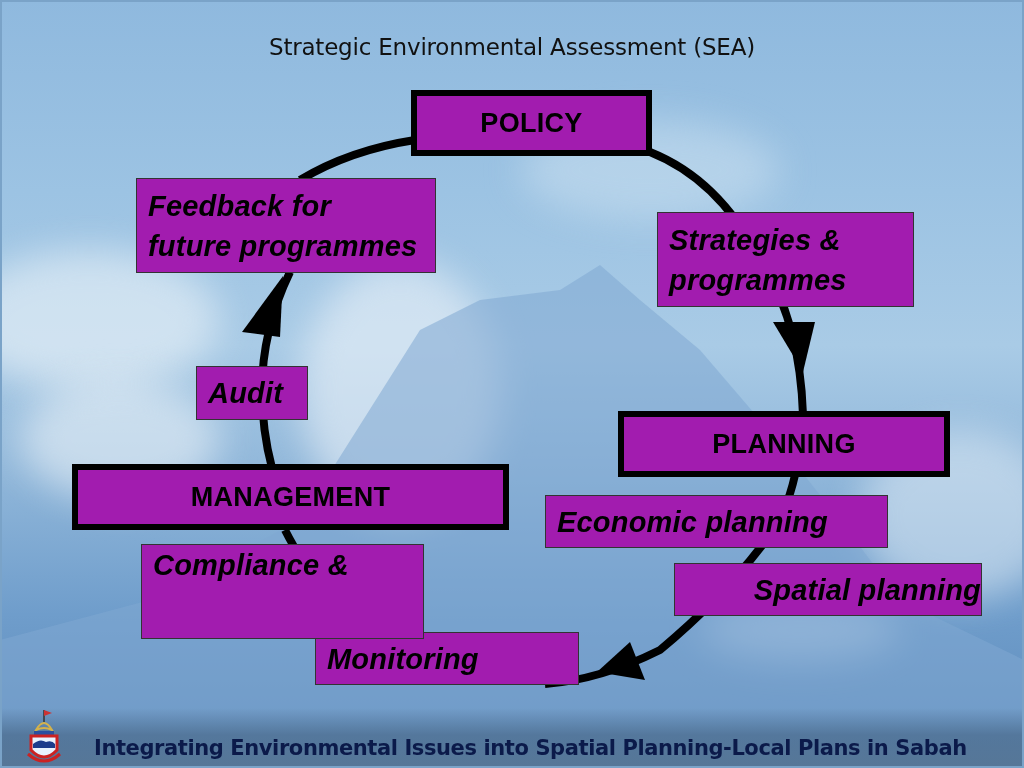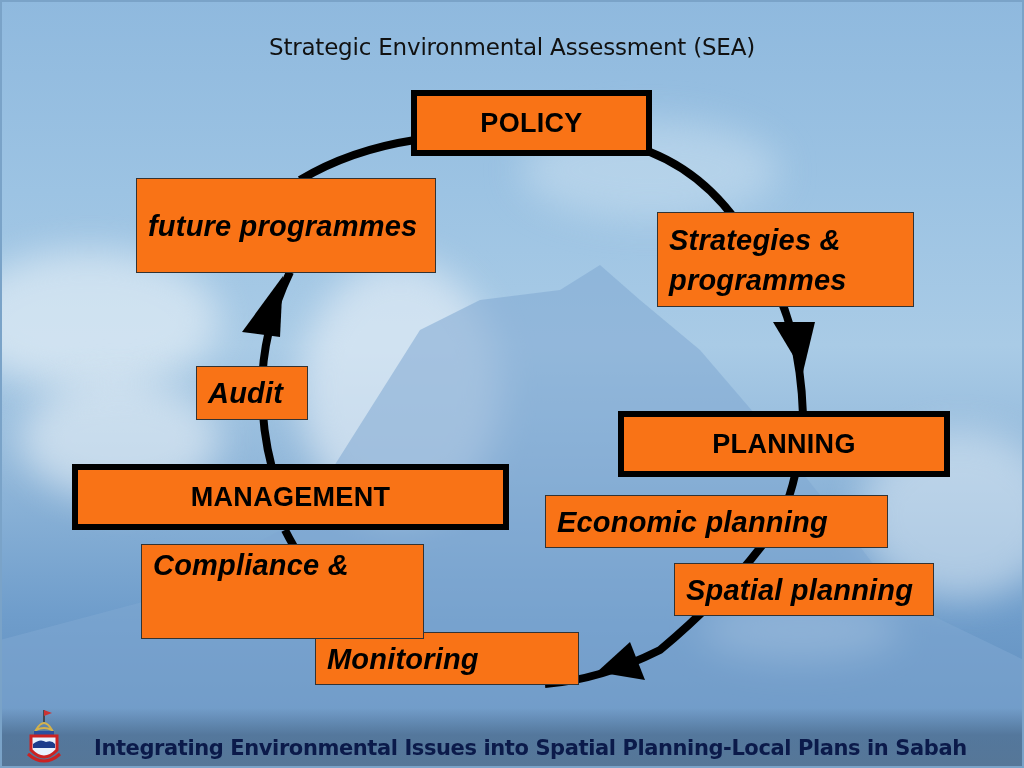--- a/index.html
+++ b/index.html
@@ -16,21 +16,21 @@
     .frame-edge { position: absolute; inset: 0; border: 2px solid #7aa3c8; box-sizing: border-box; }
 
     .title {
       position: absolute; top: 34px; left: 0; width: 1024px; text-align: center;
       font-family: "DejaVu Sans", sans-serif; font-size: 23px; color: #111; letter-spacing: -0.2px;
     }
 
     svg.cycle { position: absolute; left: 0; top: 0; }
 
     .box {
-      position: absolute; background: #f97316; box-sizing: border-box; color: #000;
+      position: absolute; background: #a21caf; box-sizing: border-box; color: #000;
       display: flex; align-items: center; justify-content: center;
     }
     .box.main {
       border: 6px solid #000; font-weight: bold; font-size: 27px; letter-spacing: 0.3px;
     }
     .box.sub {
       border: 1px solid #333; font-weight: bold; font-style: italic; font-size: 29px;
       justify-content: flex-start; padding-left: 11px; line-height: 40px; letter-spacing: 0.2px;
     }
     .footer-text {
@@ -91,33 +91,34 @@
   <span>MANAGEMENT</span>
 </div>
 
 <div class="box sub" style="left:657px;top:212px;width:257px;height:95px;flex-direction:column;align-items:flex-start;justify-content:center;text-align:center;">
   <span>Strategies &amp;</span>
   <span>programmes</span>
 </div>
 <div class="box sub" style="left:545px;top:495px;width:343px;height:53px;">
   <span>Economic planning</span>
 </div>
-<div class="box sub" style="left:674px;top:563px;width:260px;height:53px;">
+<div class="box sub" style="left:674px;top:563px;width:308px;height:53px;justify-content:flex-end;">
   <span>Spatial planning</span>
 </div>
 <div class="box sub" style="left:315px;top:632px;width:264px;height:53px;">
   <span>Monitoring</span>
 </div>
 <div class="box sub" style="left:93px;top:544px;width:283px;height:95px;flex-direction:column;align-items:flex-start;justify-content:flex-start;margin-left:48px;">
   <span>Compliance &amp;</span>
 </div>
 <div class="box sub" style="left:196px;top:366px;width:112px;height:54px;">
   <span>Audit</span>
 </div>
 <div class="box sub" style="left:136px;top:178px;width:300px;height:95px;flex-direction:column;align-items:flex-start;justify-content:center;">
+  <span>Feedback for</span>
   <span>future programmes</span>
 </div>
 
 <svg class="logo" viewBox="0 0 44 58">
   <line x1="22" y1="2" x2="22" y2="14" stroke="#333" stroke-width="1.5"></line>
   <polygon points="22,2 30,5 22,8" fill="#c33"></polygon>
   <path d="M14,22 Q22,8 30,22 Q22,18 14,22 Z" fill="none" stroke="#d4b24a" stroke-width="2"></path>
   <rect x="12" y="23" width="20" height="4" fill="#2a4fa0"></rect>
   <path d="M9,28 L35,28 L35,42 Q22,56 9,42 Z" fill="#e8f3ff" stroke="#c22" stroke-width="3"></path>
   <path d="M11,36 Q18,30 24,34 Q30,32 33,36 L33,40 L11,40 Z" fill="#1c3c8c"></path>

